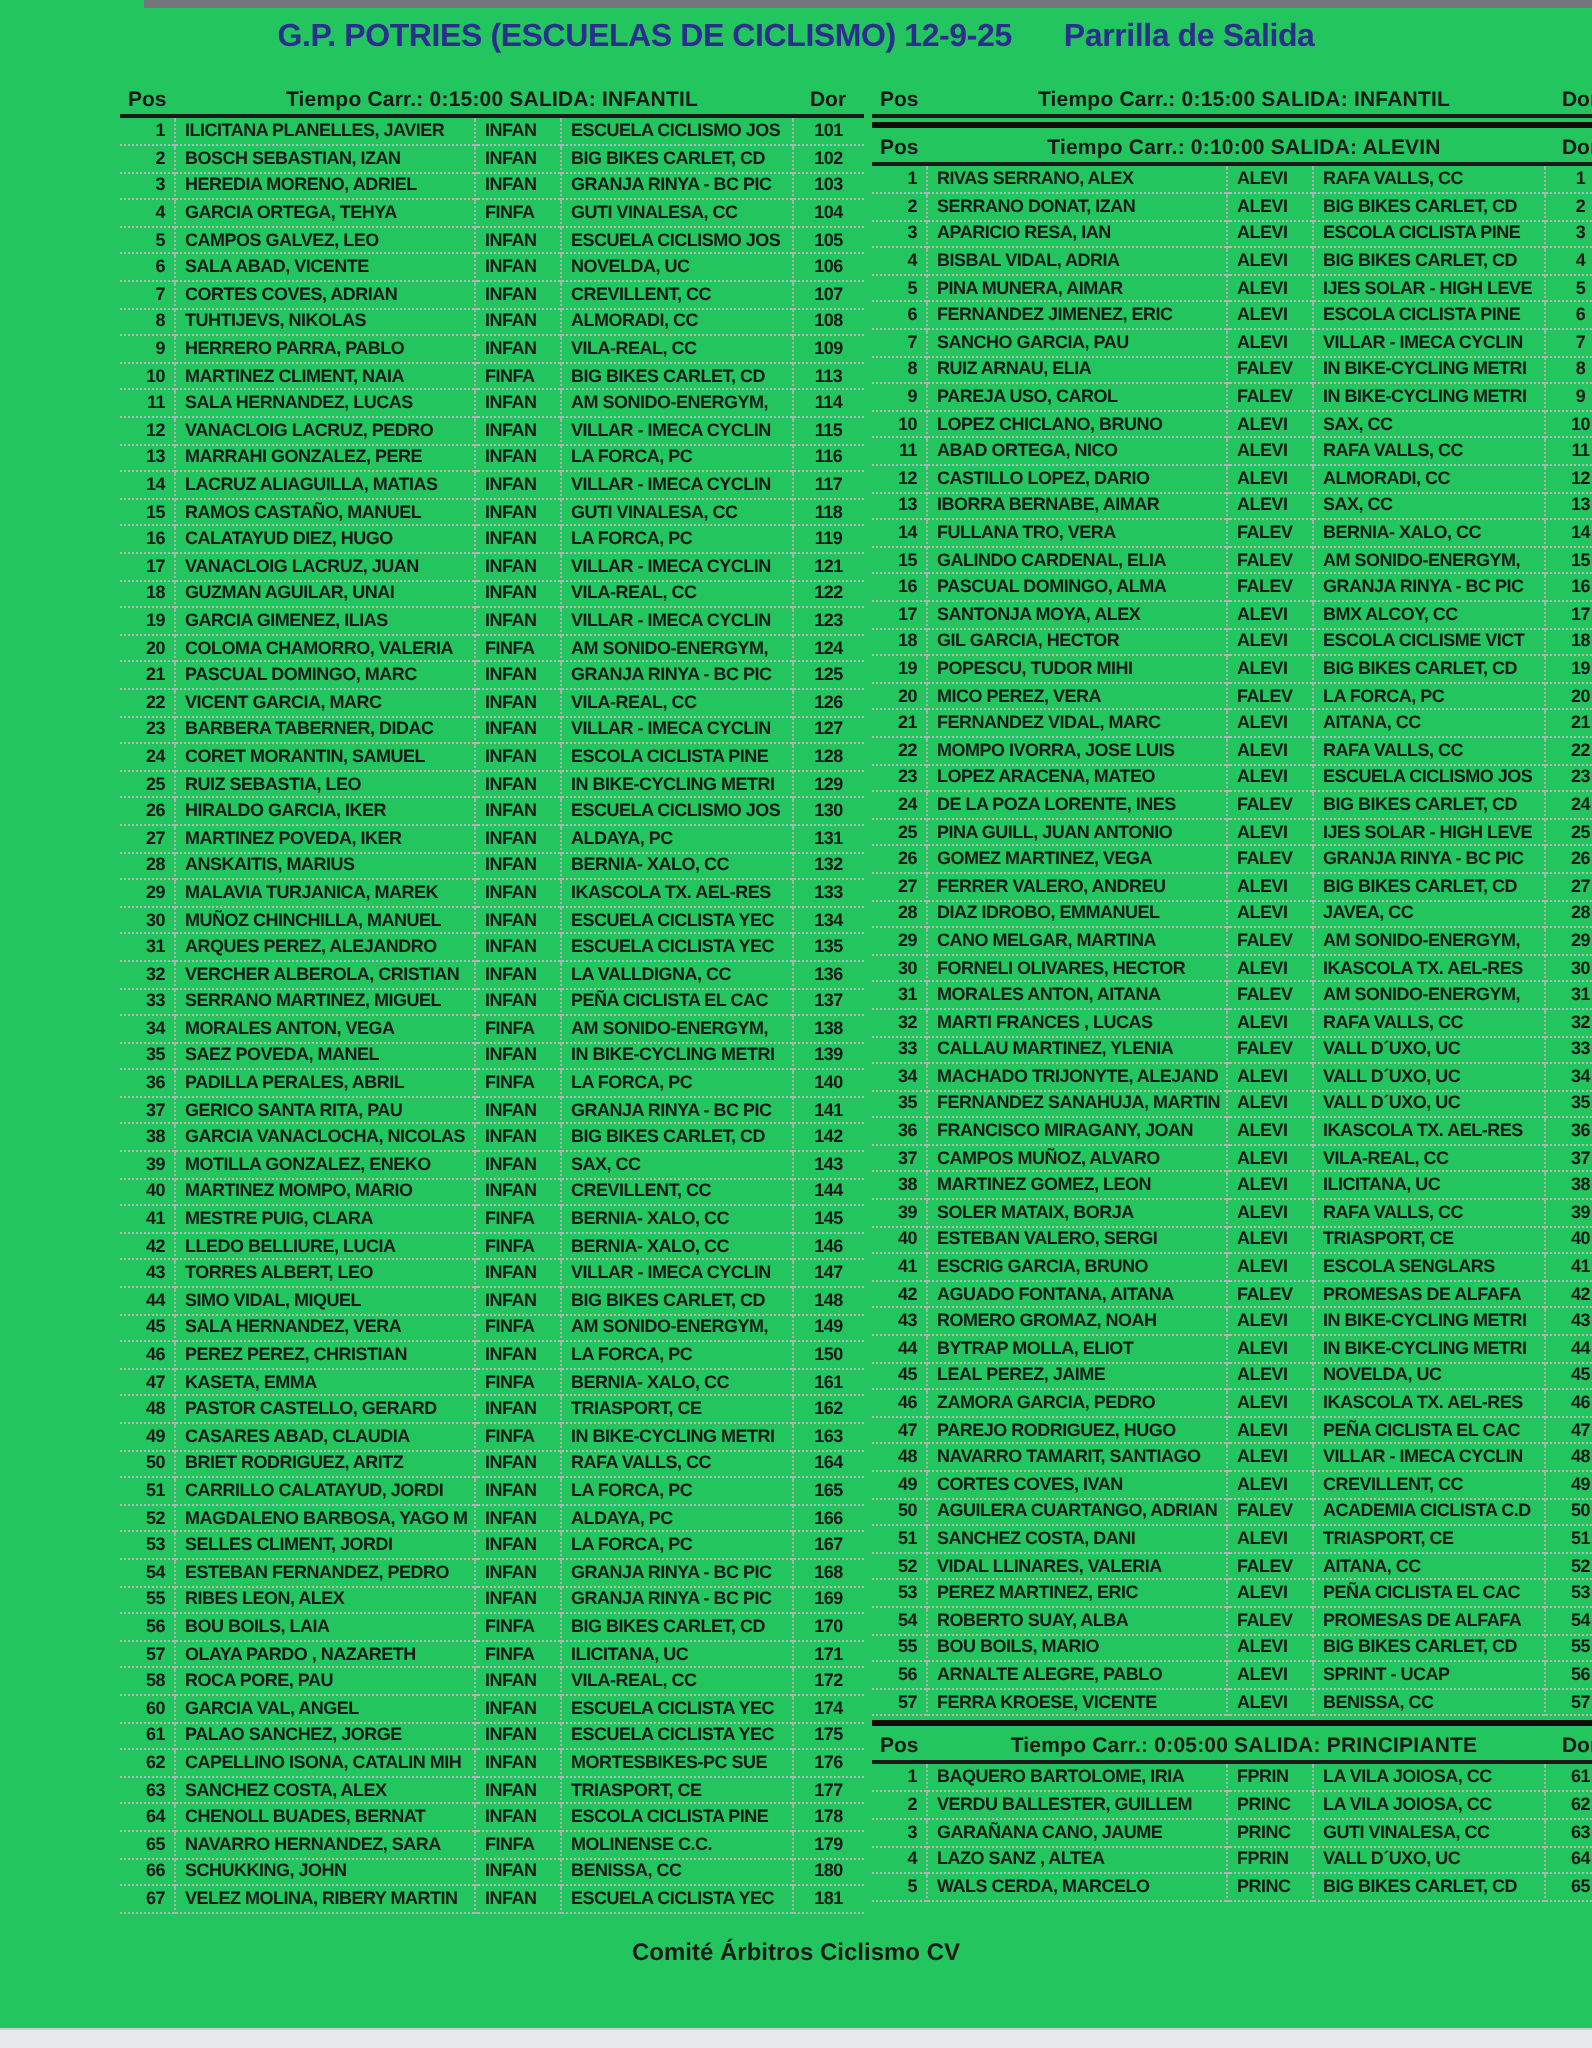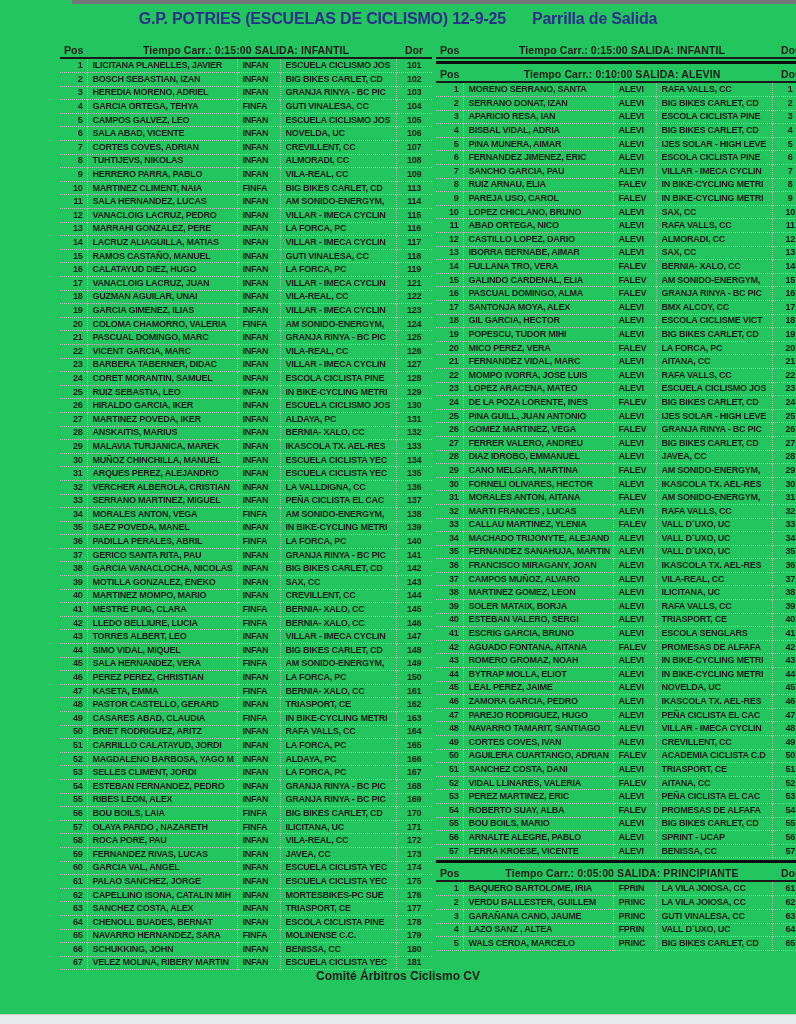--- a/index.html
+++ b/index.html
@@ -467,27 +467,20 @@
                 <td class="c4">171</td>
               </tr>
               <tr>
                 <td class="c0">58</td>
                 <td class="c1">ROCA PORE, PAU</td>
                 <td class="c2">INFAN</td>
                 <td class="c3">VILA-REAL, CC</td>
                 <td class="c4">172</td>
               </tr>
               <tr>
-                <td class="c0">59</td>
-                <td class="c1">FERNANDEZ RIVAS, LUCAS</td>
-                <td class="c2">INFAN</td>
-                <td class="c3">JAVEA, CC</td>
-                <td class="c4">173</td>
-              </tr>
-              <tr>
                 <td class="c0">60</td>
                 <td class="c1">GARCIA VAL, ANGEL</td>
                 <td class="c2">INFAN</td>
                 <td class="c3">ESCUELA CICLISTA YEC</td>
                 <td class="c4">174</td>
               </tr>
               <tr>
                 <td class="c0">61</td>
                 <td class="c1">PALAO SANCHEZ, JORGE</td>
                 <td class="c2">INFAN</td>
@@ -555,21 +548,21 @@
       <div class="section">
         <div class="sec-header">
           <span class="h-pos">Pos</span>
           <span class="h-mid">Tiempo Carr.: 0:10:00  SALIDA:  ALEVIN</span>
           <span class="h-dor">Dor</span>
         </div>
         <table class="roster">
             <tbody>
               <tr>
                 <td class="c0">1</td>
-                <td class="c1">MORENO SERRANO, SANTA</td>
+                <td class="c1">RIVAS SERRANO, ALEX</td>
                 <td class="c2">ALEVI</td>
                 <td class="c3">RAFA VALLS, CC</td>
                 <td class="c4">1</td>
               </tr>
               <tr>
                 <td class="c0">2</td>
                 <td class="c1">SERRANO DONAT, IZAN</td>
                 <td class="c2">ALEVI</td>
                 <td class="c3">BIG BIKES CARLET, CD</td>
                 <td class="c4">2</td>

